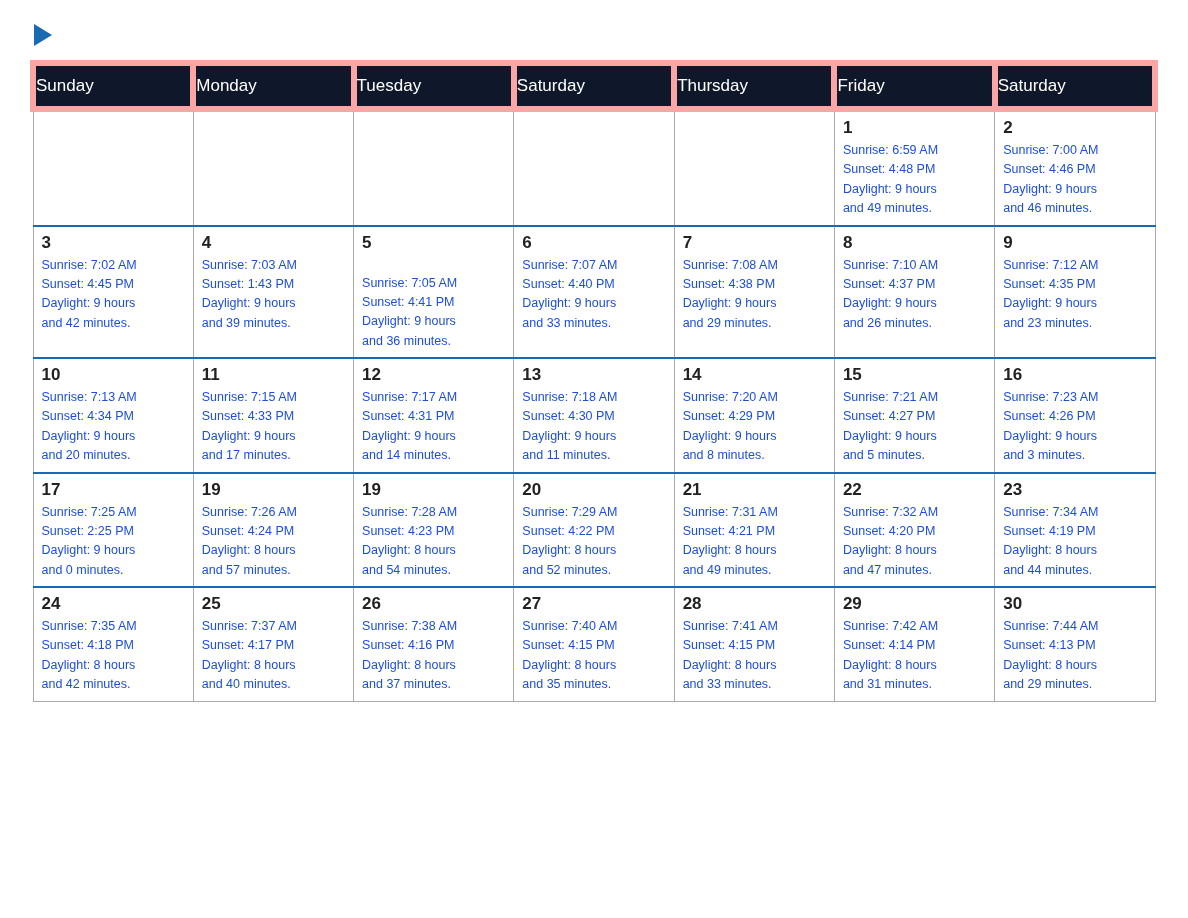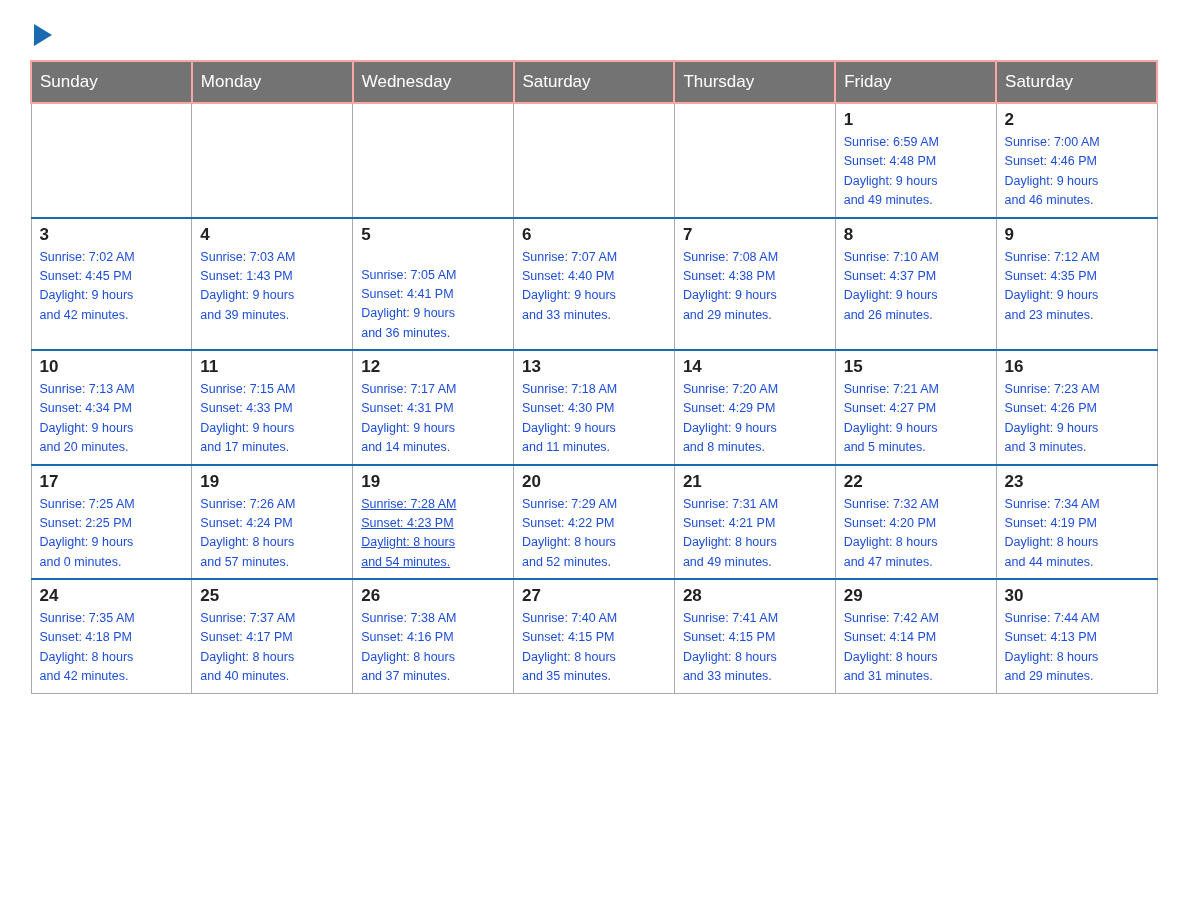--- a/index.html
+++ b/index.html
@@ -48,27 +48,27 @@
       font-size: 22px;
       color: #444;
       margin-top: 4px;
     }
     .calendar {
       width: 100%;
       border-collapse: collapse;
       margin-top: 10px;
     }
     .calendar th {
-      background-color: #737373;
+      background-color: #0f172a;
       color: #fff;
-      padding: 10px 8px;
+      padding: 10px 0;
       text-align: left;
       font-size: 17px;
       font-weight: normal;
-      border: 2px solid #fca5a5;
+      border: 6px solid #fca5a5;
     }
     .calendar td {
       border: 1px solid #aaa;
       vertical-align: top;
       padding: 6px 8px;
       width: calc(100% / 7);
       min-height: 110px;
       height: 110px;
     }
     .day-number {
@@ -114,21 +114,21 @@
     <div class="month-title"></div>
     <div class="location"></div>
   </div>
 </div>
 
 <table class="calendar">
   <thead>
     <tr>
     <th>Sunday</th>
         <th>Monday</th>
-        <th>Wednesday</th>
+        <th>Tuesday</th>
         <th>Saturday</th>
         <th>Thursday</th>
         <th>Friday</th>
         <th>Saturday</th>
       </tr>
   </thead>
   <tbody id="calendar-body">
   <tr class="week-row">
         <td class="empty-cell"></td>
         <td class="empty-cell"></td>
@@ -262,21 +262,21 @@
         </td>
         <td>
           <div class="day-number">19</div>
           <div class="day-info" style="white-space: pre-line;">Sunrise: 7:26 AM
 Sunset: 4:24 PM
 Daylight: 8 hours
 and 57 minutes.</div>
         </td>
         <td>
           <div class="day-number">19</div>
-          <div class="day-info" style="white-space: pre-line; text-decoration: underline;">Sunrise: 7:28 AM
+          <div class="day-info" style="white-space: pre-line;">Sunrise: 7:28 AM
 Sunset: 4:23 PM
 Daylight: 8 hours
 and 54 minutes.</div>
         </td>
         <td>
           <div class="day-number">20</div>
           <div class="day-info" style="white-space: pre-line;">Sunrise: 7:29 AM
 Sunset: 4:22 PM
 Daylight: 8 hours
 and 52 minutes.</div>

